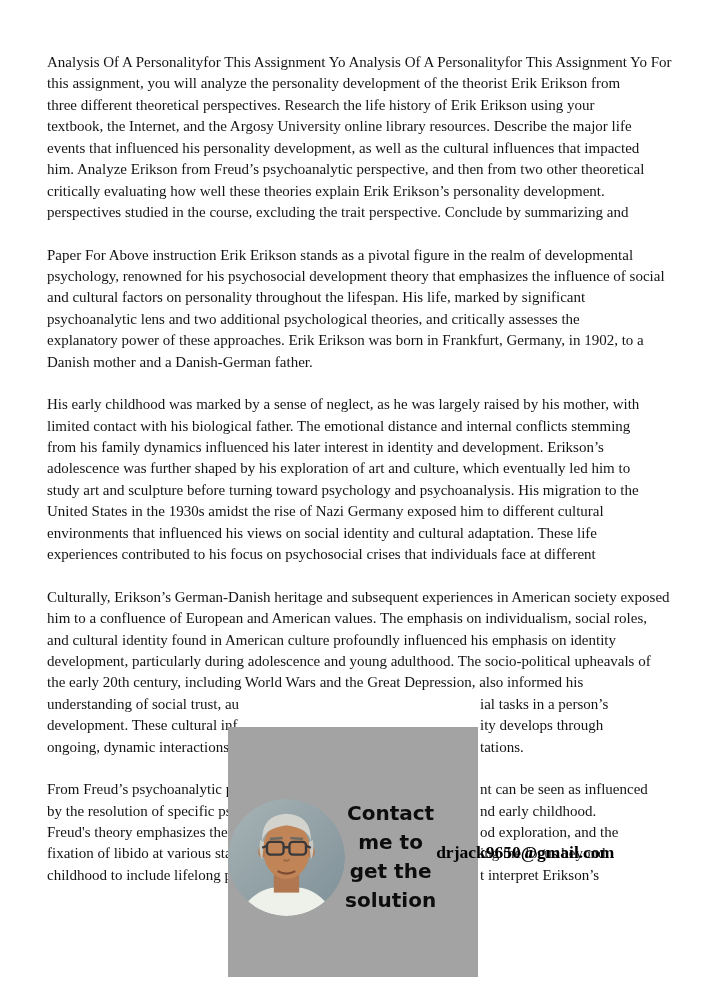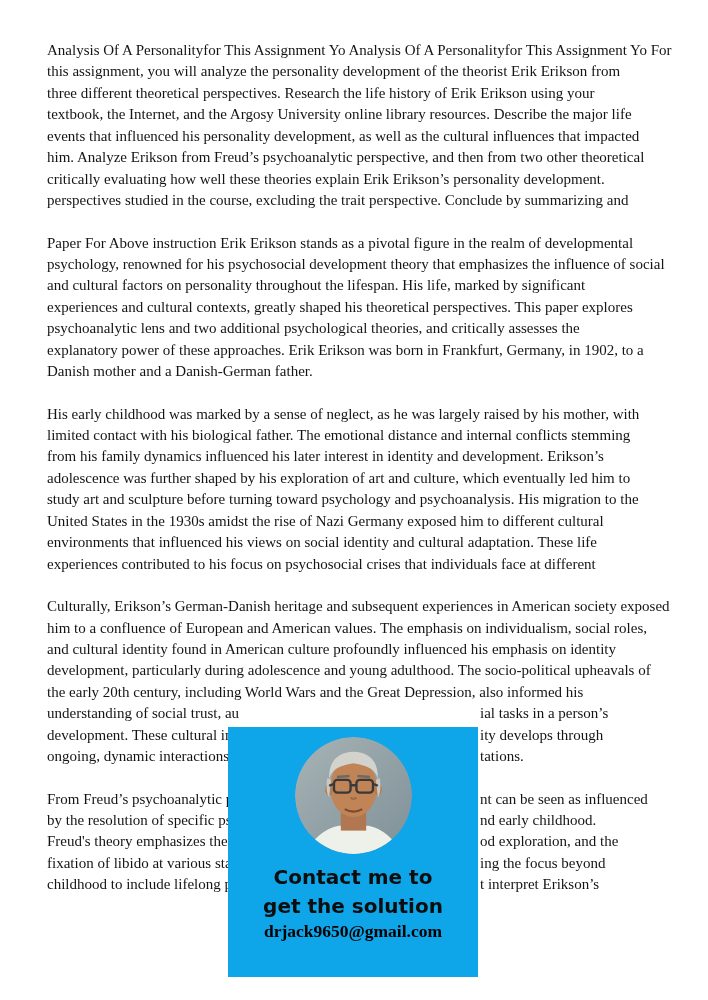--- a/index.html
+++ b/index.html
@@ -11,21 +11,21 @@
     overflow: hidden;
     font-family: "Liberation Serif", serif;
     color: #141414;
   }
   .content {
     position: absolute;
     left: 47px;
     top: 37px;
     width: 620px;
   }
-  .paragraph { margin: 3px 0 21px 0; }
+  .paragraph { margin: 15px 0 21px 0; }
   .line {
     position: relative;
     height: 21.45px;
     line-height: 21.45px;
     font-size: 15px;
     white-space: nowrap;
   }
   .frag-left { display: inline; }
   .frag-right {
     position: absolute;
@@ -33,23 +33,22 @@
     top: 0;
     white-space: nowrap;
   }
   
   .ad-overlay {
     position: absolute;
     left: 228px;
     top: 727px;
     width: 250px;
     height: 250px;
-    background: #0ea5e9;
+    background: #a3a3a3;
     display: flex;
-    flex-direction: column;
     align-items: center;
     box-sizing: border-box;
   }
   .ad-photo {
     width: 117px;
     height: 117px;
     border-radius: 50%;
     overflow: hidden;
     margin-top: 10px;
     flex: 0 0 auto;
@@ -98,21 +97,20 @@
       </div>
 
     <div class="paragraph">
 
         <div class="line"><span class="frag-left">Paper For Above instruction Erik Erikson stands as a pivotal figure in the realm of developmental</span><span class="frag-right"></span></div>
 
         <div class="line"><span class="frag-left">psychology, renowned for his psychosocial development theory that emphasizes the influence of social</span><span class="frag-right"></span></div>
 
         <div class="line"><span class="frag-left">and cultural factors on personality throughout the lifespan. His life, marked by significant</span><span class="frag-right"></span></div>
 
-        <div class="line"><span class="frag-left">experiences and cultural contexts, greatly shaped his theoretical perspectives. This paper explores</span><span class="frag-right"></span></div>
 
 
         <div class="line"><span class="frag-left">psychoanalytic lens and two additional psychological theories, and critically assesses the</span><span class="frag-right"></span></div>
 
         <div class="line"><span class="frag-left">explanatory power of these approaches. Erik Erikson was born in Frankfurt, Germany, in 1902, to a</span><span class="frag-right"></span></div>
 
         <div class="line"><span class="frag-left">Danish mother and a Danish-German father.</span><span class="frag-right"></span></div>
       </div>
 
     <div class="paragraph">

